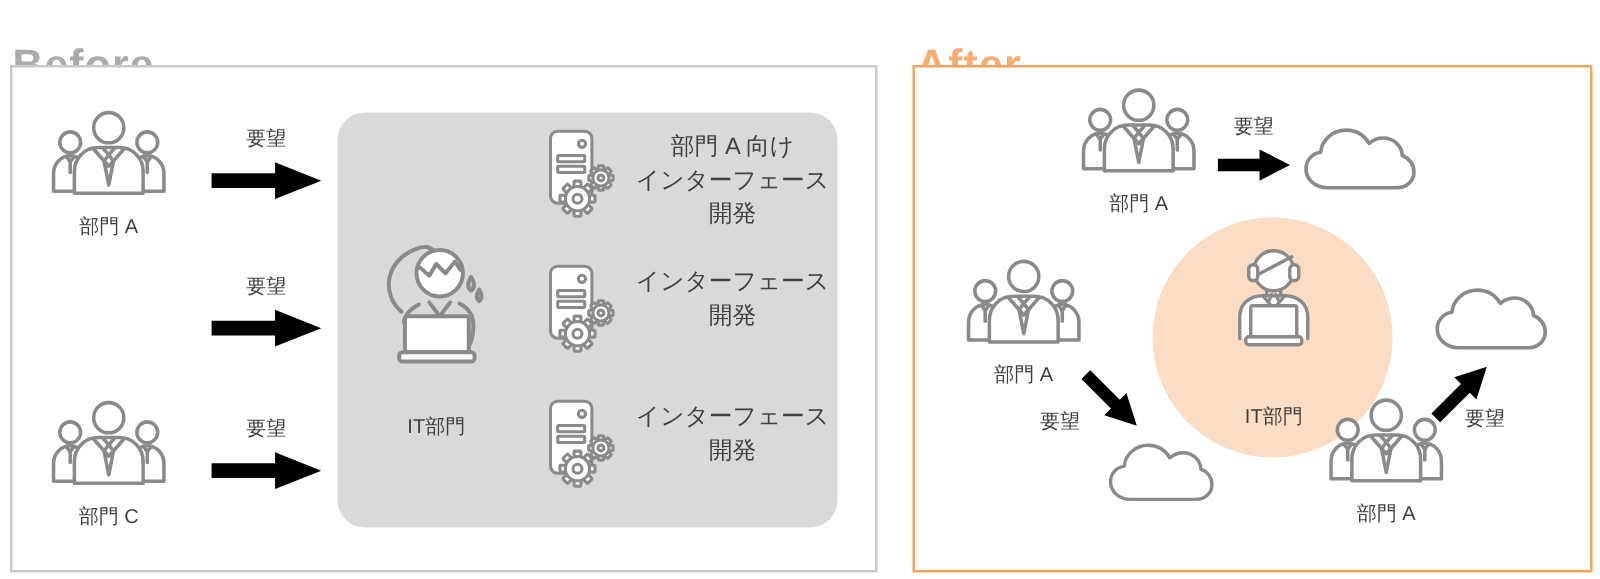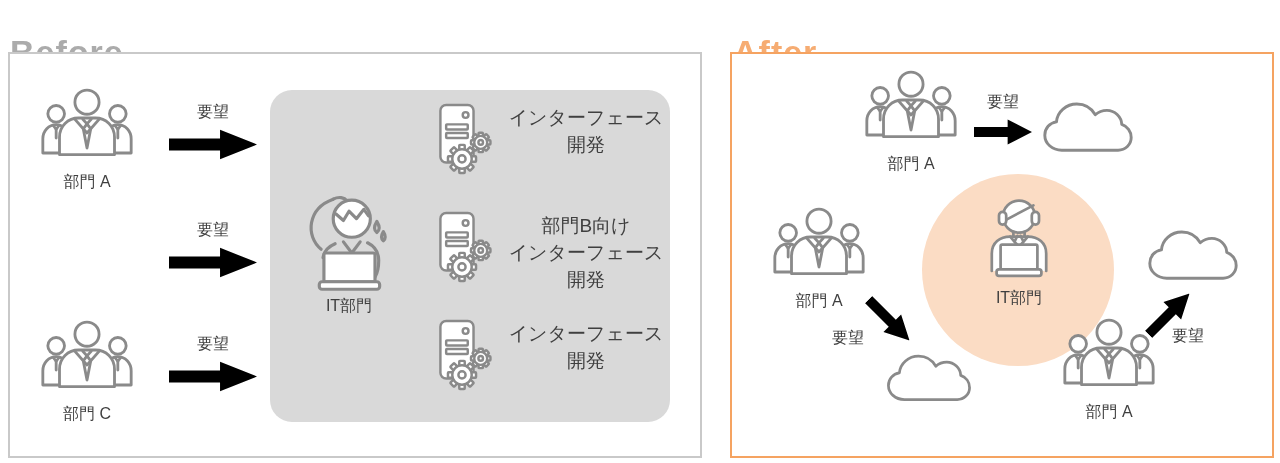--- a/index.html
+++ b/index.html
@@ -16,21 +16,21 @@
   #after-panel{left:730px;width:540px;height:402px;border:2px solid var(--c-orange-border,#F5A361);}
   .dept{position:absolute;width:106px;display:flex;flex-direction:column;align-items:center;}
   .dept svg{width:100px;height:80px;color:var(--c-icon-stroke,#8A8A8A);}
   .lbl{font-size:16px;line-height:24px;white-space:nowrap;margin-top:2px;color:var(--c-text,#3F3F3F);}
   .req{position:absolute;display:flex;flex-direction:column;align-items:center;}
   .req .lbl{margin:0 0 4px 0;}
   .arrow{display:block;}
   .arrow-gray{color:var(--c-gray-arrow,#ACACAC);}
   .arrow-orange{color:var(--c-orange-arrow,#F5B183);}
   #gray-box{position:absolute;left:260px;top:36px;width:400px;height:332px;border-radius:22px;background:var(--c-gray-box,#D9D9D9);}
-  .itp{position:absolute;display:flex;flex-direction:column;align-items:center;}
+  .itp{position:absolute;display:flex;flex-direction:column;align-items:center;gap:36px;}
   .itp svg{color:var(--c-icon-stroke,#8A8A8A);}
   .task-row{position:absolute;display:flex;align-items:flex-start;}
   .task-row svg{width:72px;height:75px;color:var(--c-icon-stroke,#8A8A8A);flex:none;}
   .task-text{width:176px;text-align:center;font-size:19px;line-height:27px;margin-top:2px;color:var(--c-text,#3F3F3F);}
   #it-circle{position:absolute;left:190px;top:120px;width:192px;height:192px;border-radius:50%;background:var(--c-orange-circle,#FBDCC4);}
   .cloud{position:absolute;color:var(--c-icon-stroke,#8A8A8A);}
   .fw{fill:#fff;stroke:currentColor;stroke-width:3.4;stroke-linecap:round;stroke-linejoin:round;}
   .nf{fill:none;stroke:currentColor;stroke-width:3.4;stroke-linecap:round;stroke-linejoin:round;}
   .cl{stroke-width:3;}
   .rot45{transform:rotate(45deg);transform-origin:center;}
@@ -168,43 +168,43 @@
           <use href="#sym-stressed"></use>
         </svg>
       <div class="lbl">IT部門</div>
     </div>
 
     <div class="task-row" style="left:416px;top:48px;">
       <svg>
           <use href="#sym-server"></use>
         </svg>
       <div class="task-text">
+        <div>部門 A 向け</div>
         <div>インターフェース</div>
         <div>開発</div>
       </div>
     </div>
     <div class="task-row" style="left:416px;top:156px;">
-      <svg>
-          <use href="#sym-server"></use>
-        </svg>
-      <div class="task-text">
-        <div>部門B向け</div>
-        <div>インターフェース</div>
-        <div>開発</div>
-      </div>
-    </div>
-    <div class="task-row" style="left:416px;top:264px;">
       <svg>
           <use href="#sym-server"></use>
         </svg>
       <div class="task-text">
         <div>インターフェース</div>
         <div>開発</div>
       </div>
     </div>
+    <div class="task-row" style="left:416px;top:264px;">
+      <svg>
+          <use href="#sym-server"></use>
+        </svg>
+      <div class="task-text">
+        <div>インターフェース</div>
+        <div>開発</div>
+      </div>
+    </div>
   </div>
 
   <h2 class="panel-title" id="after-title">After</h2>
   <div class="panel" id="after-panel">
 
     <div id="it-circle"></div>
 
     <div class="dept" style="left:126px;top:16px;">
       <svg>
           <use href="#sym-people"></use>

